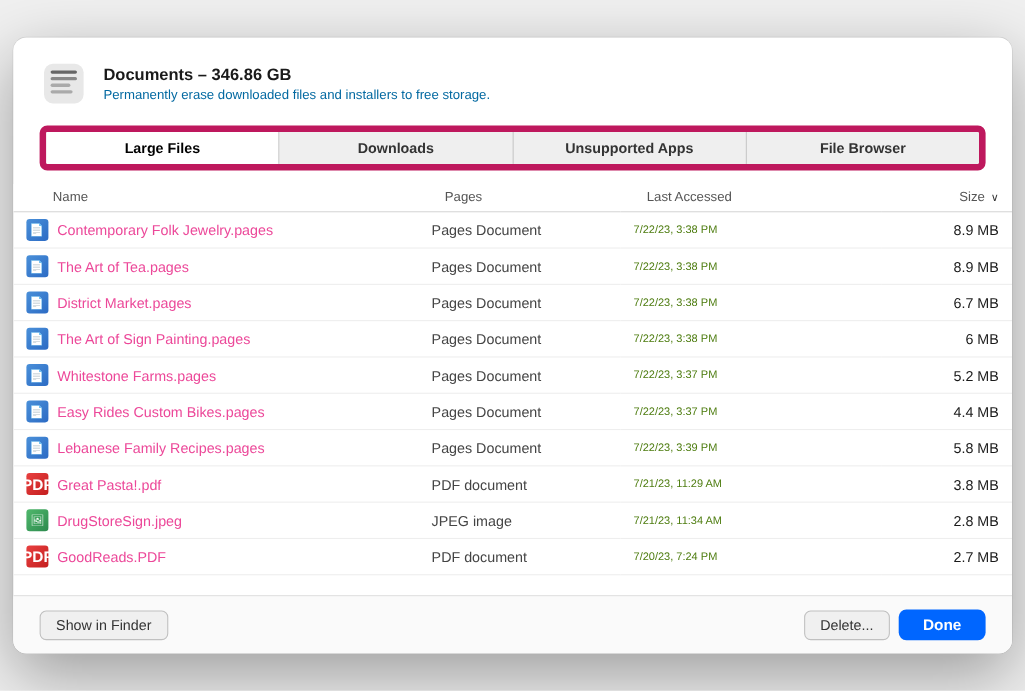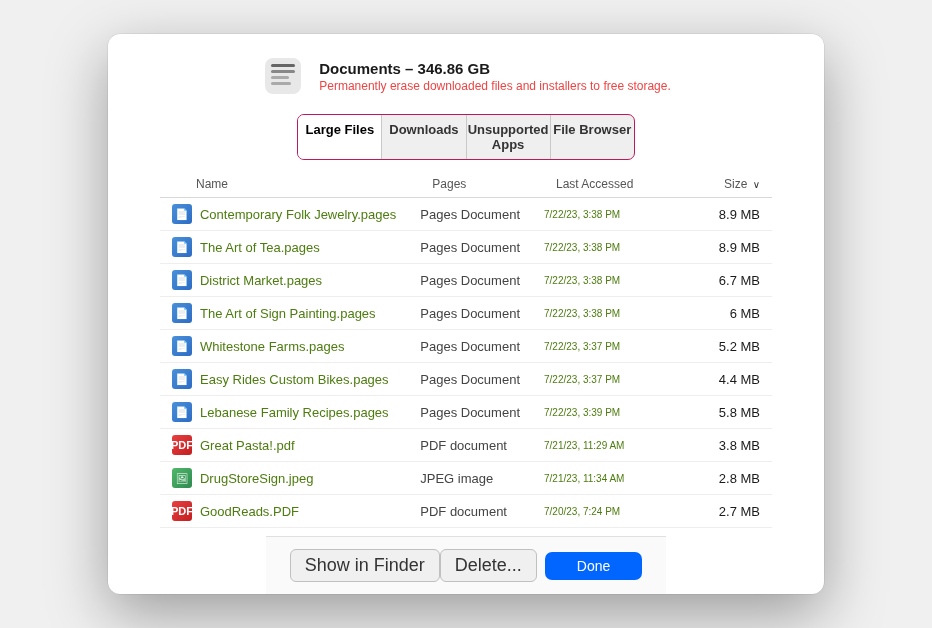--- a/index.html
+++ b/index.html
@@ -12,26 +12,25 @@
       justify-content: center;
       width: 932px;
       height: 628px;
       overflow: hidden;
     }
 
     .dialog {
       background: #ffffff;
       border-radius: 12px;
       box-shadow: 0 20px 60px rgba(0,0,0,0.35), 0 0 0 0.5px rgba(0,0,0,0.1);
-      width: 716px;
+      width: 908px;
       min-height: 560px;
       display: flex;
       flex-direction: column;
       overflow: hidden;
-      align-items: center;
     }
 
     
     .header {
       display: flex;
       align-items: center;
       padding: 20px 24px 16px 24px;
       gap: 14px;
     }
 
@@ -53,29 +52,29 @@
     }
 
     .header-title {
       font-size: 15px;
       font-weight: 600;
       color: #1a1a1a;
     }
 
     .header-subtitle {
       font-size: 12px;
-      color: #ef4444;
+      color: #0369a1;
     }
 
     
     .tab-bar {
       display: flex;
       flex-direction: row;
       margin: 0 24px 0 24px;
-      border: 1px solid #be185d;
+      border: 6px solid #be185d;
       border-radius: 7px;
       overflow: hidden;
       background: #efefef;
     }
 
     .tab {
       flex: 1;
       text-align: center;
       padding: 7px 0;
       font-size: 13px;
@@ -170,21 +169,21 @@
       flex-shrink: 0;
       border-radius: 3px;
       display: flex;
       align-items: center;
       justify-content: center;
       font-size: 13px;
     }
 
     .file-name {
       font-size: 13px;
-      color: #4d7c0f;
+      color: #ec4899;
     }
 
     .table tbody td.col-kind {
       font-size: 13px;
       color: #444;
     }
 
     .table tbody td.col-accessed {
       font-size: 10px;
       color: #4d7c0f;
@@ -218,50 +217,50 @@
       background: #fafafa;
     }
 
     .footer-left {
       display: flex;
       gap: 8px;
     }
 
     .btn-secondary {
       padding: 5px 14px;
-      font-size: 18px;
+      font-size: 13px;
       background: #f0f0f0;
       border: 1px solid #c0c0c0;
       border-radius: 6px;
       color: #333;
       cursor: pointer;
       font-family: inherit;
     }
 
     .footer-right {
       display: flex;
       gap: 8px;
       align-items: center;
     }
 
     .btn-primary {
-      padding: 6px 32px;
+      padding: 6px 22px;
       font-size: 14px;
-      font-weight: 400;
+      font-weight: 700;
       background: #0066FF;
       border: none;
       border-radius: 7px;
       color: #ffffff;
       cursor: pointer;
       font-family: inherit;
     }
 
     
     .icon-pages { background: linear-gradient(135deg, #4a90d9, #2c6bc4); font-size: 11px; color: white; }
-    .icon-pdf { background: linear-gradient(135deg, #e84040, #c41e1e); font-size: 11px; color: white; font-weight: bold; }
+    .icon-pdf { background: linear-gradient(135deg, #e84040, #c41e1e); font-size: 14px; color: white; font-weight: bold; }
     .icon-jpeg { background: linear-gradient(135deg, #50b86c, #2d8a4e); font-size: 10px; color: white; }
   </style>
 </head>
 <body>
 
 <div class="dialog">
 
   <div class="header">
     <div class="header-icon">
       <svg viewBox="0 0 44 44" fill="none" xmlns="http://www.w3.org/2000/svg">

